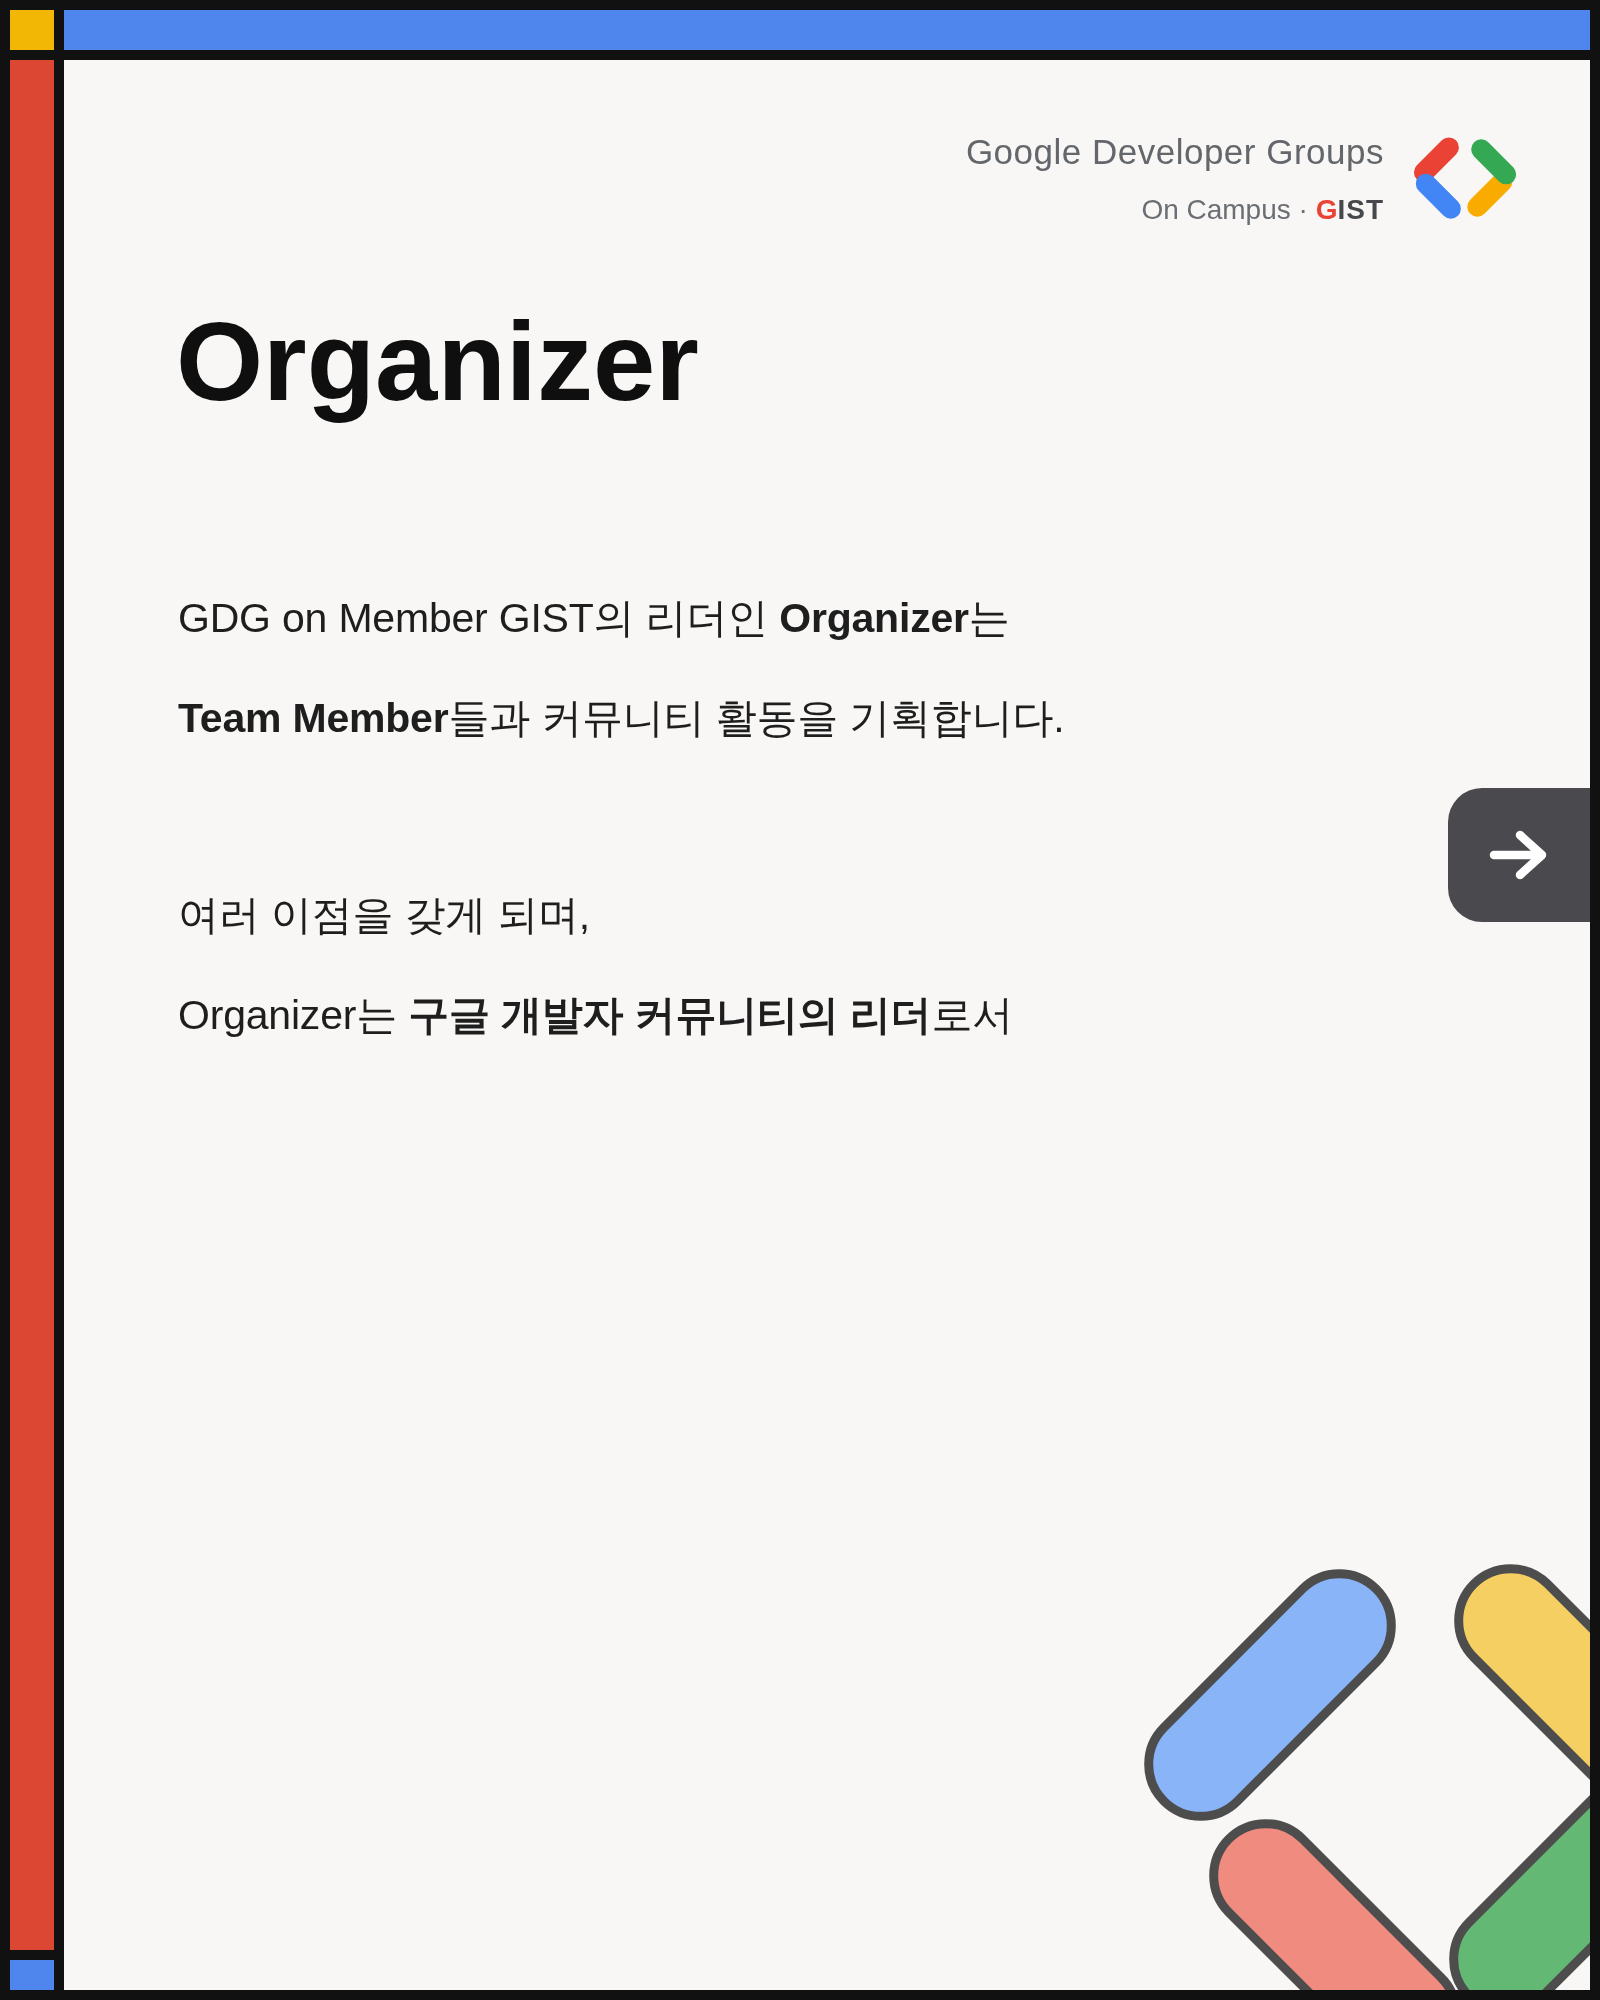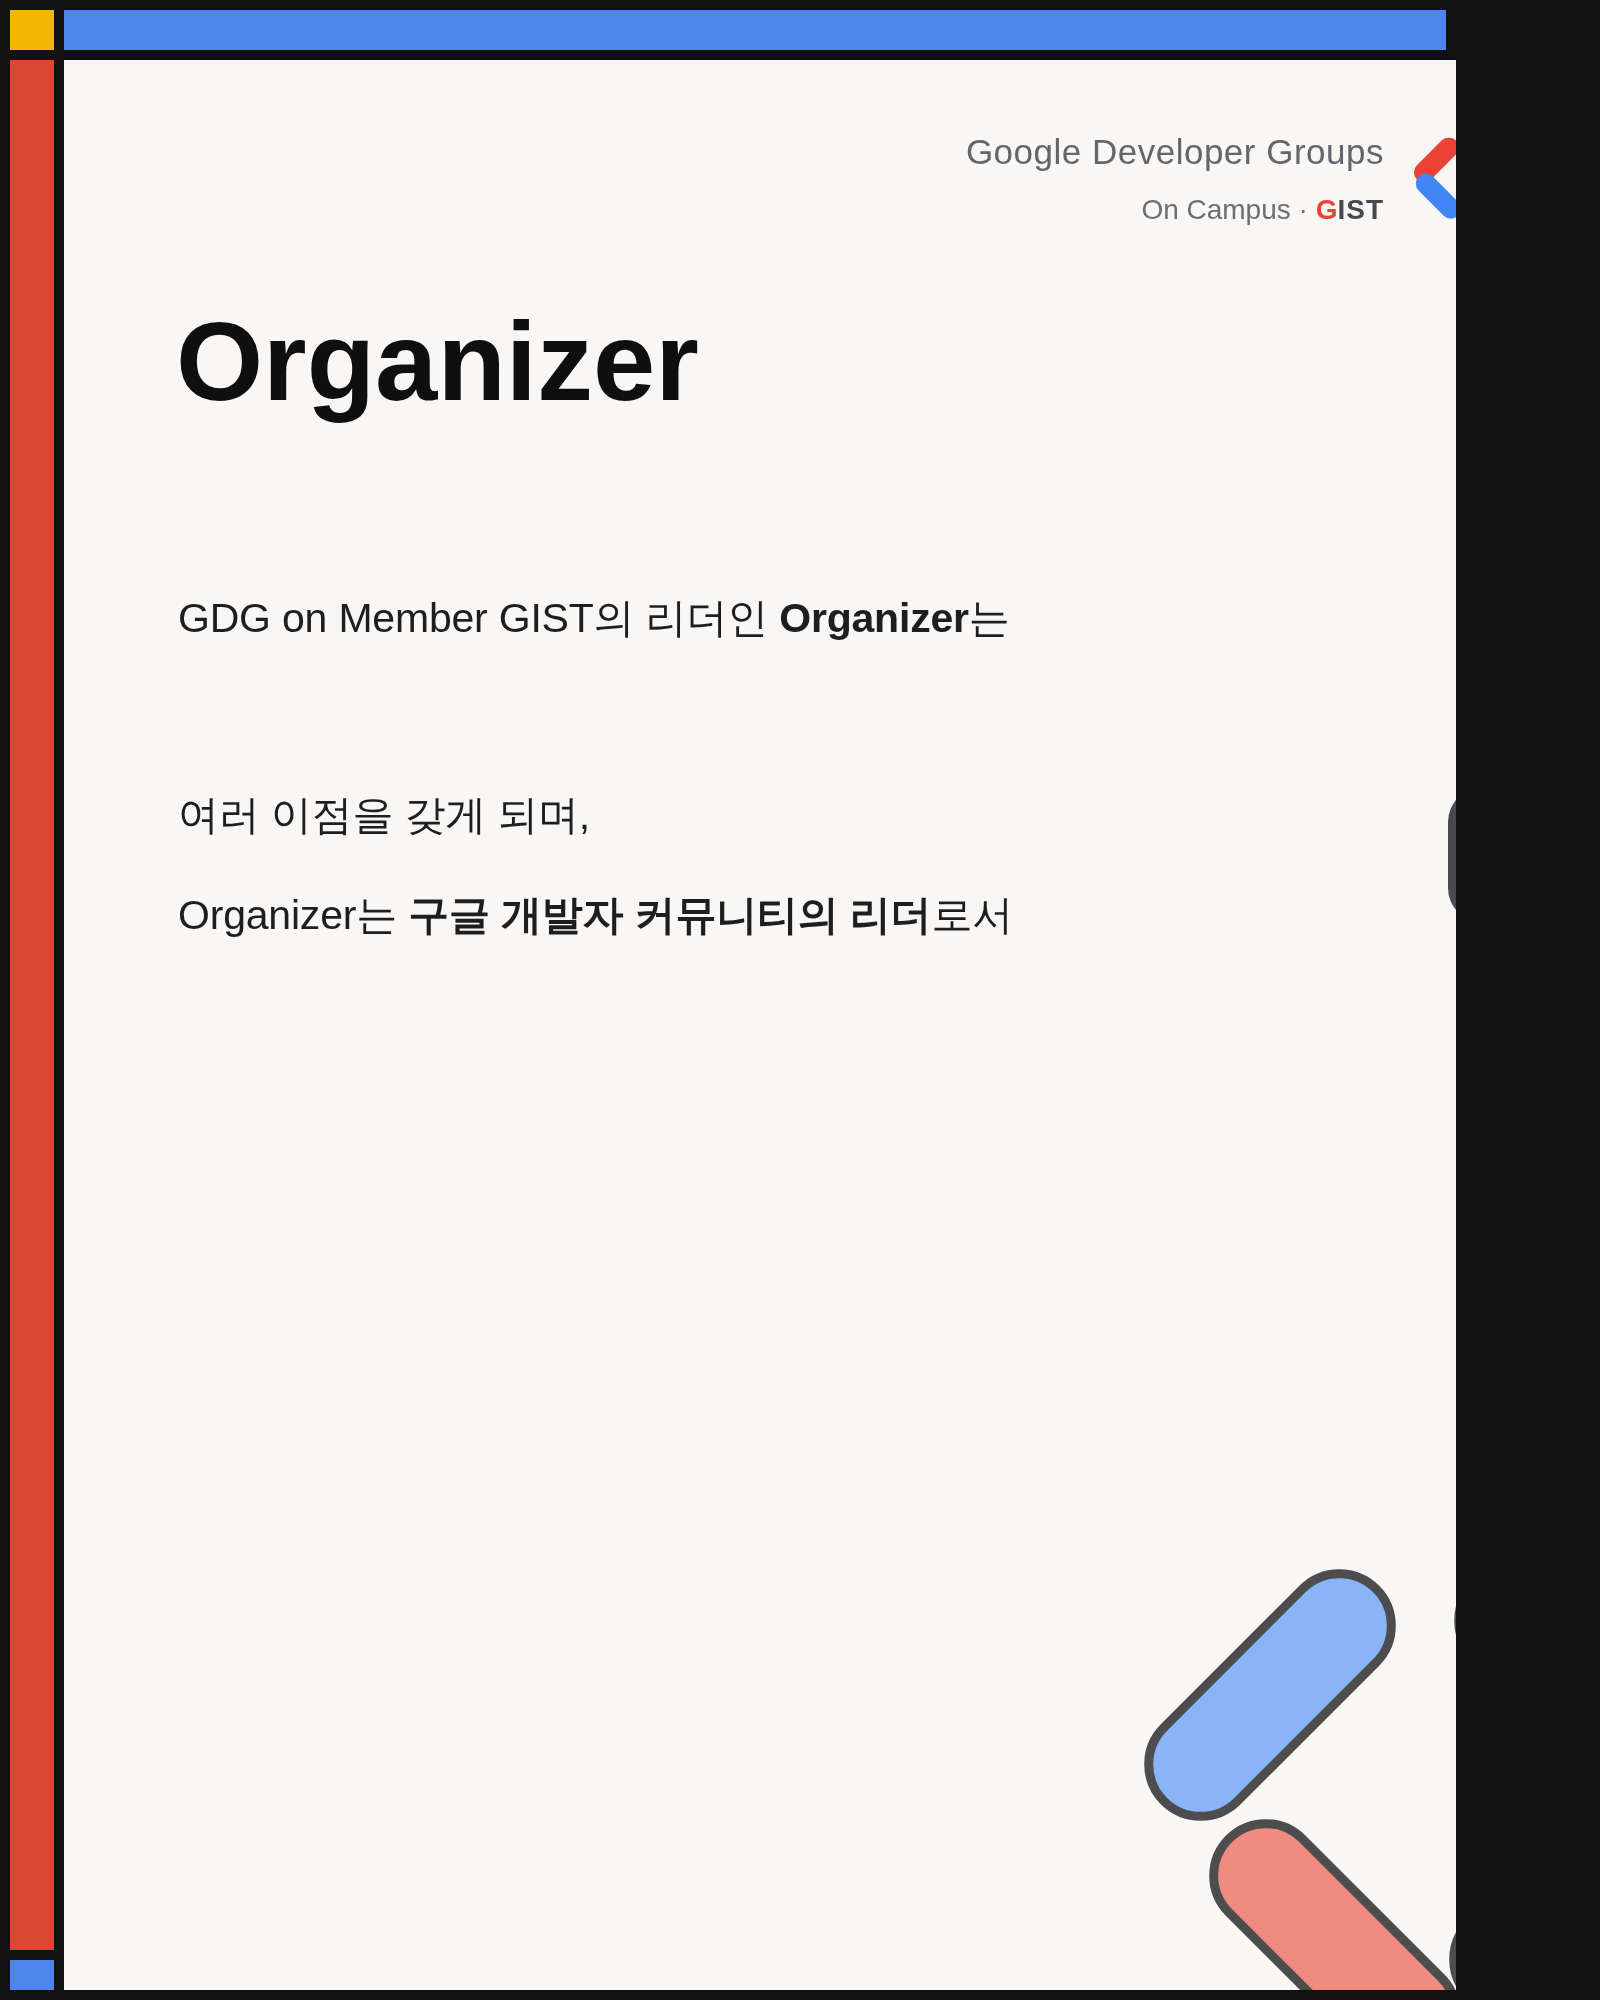--- a/index.html
+++ b/index.html
@@ -1,21 +1,21 @@
 <!DOCTYPE html>
 <html><head>
 <meta charset="utf-8">
 <style>
   * { margin: 0; padding: 0; box-sizing: border-box; }
   html, body { background: #111; }
   body { font-family: "Liberation Sans", "DejaVu Sans", sans-serif; }
 
   .page {
     position: relative;
-    width: 1456px;
+    width: 1600px;
     height: 2000px;
     background: #111;
     overflow: hidden;
   }
 
   
   .sq-yellow   { position: absolute; left: 10px; top: 10px; width: 44px; height: 40px; }
   .bar-blue    { position: absolute; left: 64px; top: 10px; right: 10px; height: 40px; }
   .bar-red     { position: absolute; left: 10px; top: 60px; width: 44px; height: 1890px; }
   .sq-blue     { position: absolute; left: 10px; top: 1960px; width: 44px; height: 30px; }
@@ -126,20 +126,21 @@
           <rect x="-29" y="-10.5" width="58" height="21" rx="10.5" fill="#34a853" transform="translate(94,28) rotate(45)"></rect>
         </g>
       </svg>
     </div>
 
     <h1 class="title">Organizer</h1>
 
     <div class="paras" id="paragraphs">
         <div class="para">
           <div class="line"><span>GDG on Member GIST의 리더인 </span><span class="b">Organizer</span><span>는</span></div>
+          <div class="line"><span class="b">Team Member</span><span>들과 커뮤니티 활동을 기획합니다.</span></div>
         </div>
         <div class="para">
           <div class="line"><span>여러 이점을 갖게 되며,</span></div>
           <div class="line"><span>Organizer는 </span><span class="b">구글 개발자 커뮤니티의 리더</span><span>로서</span></div>
         </div>
       </div>
 
     <div class="next-btn">
       <svg viewBox="0 0 70 60">
         <path d="M10 30 H57 M36 10 L58 30 L36 50" fill="none" stroke="#ffffff" stroke-width="8.5" stroke-linecap="round" stroke-linejoin="round"></path>

